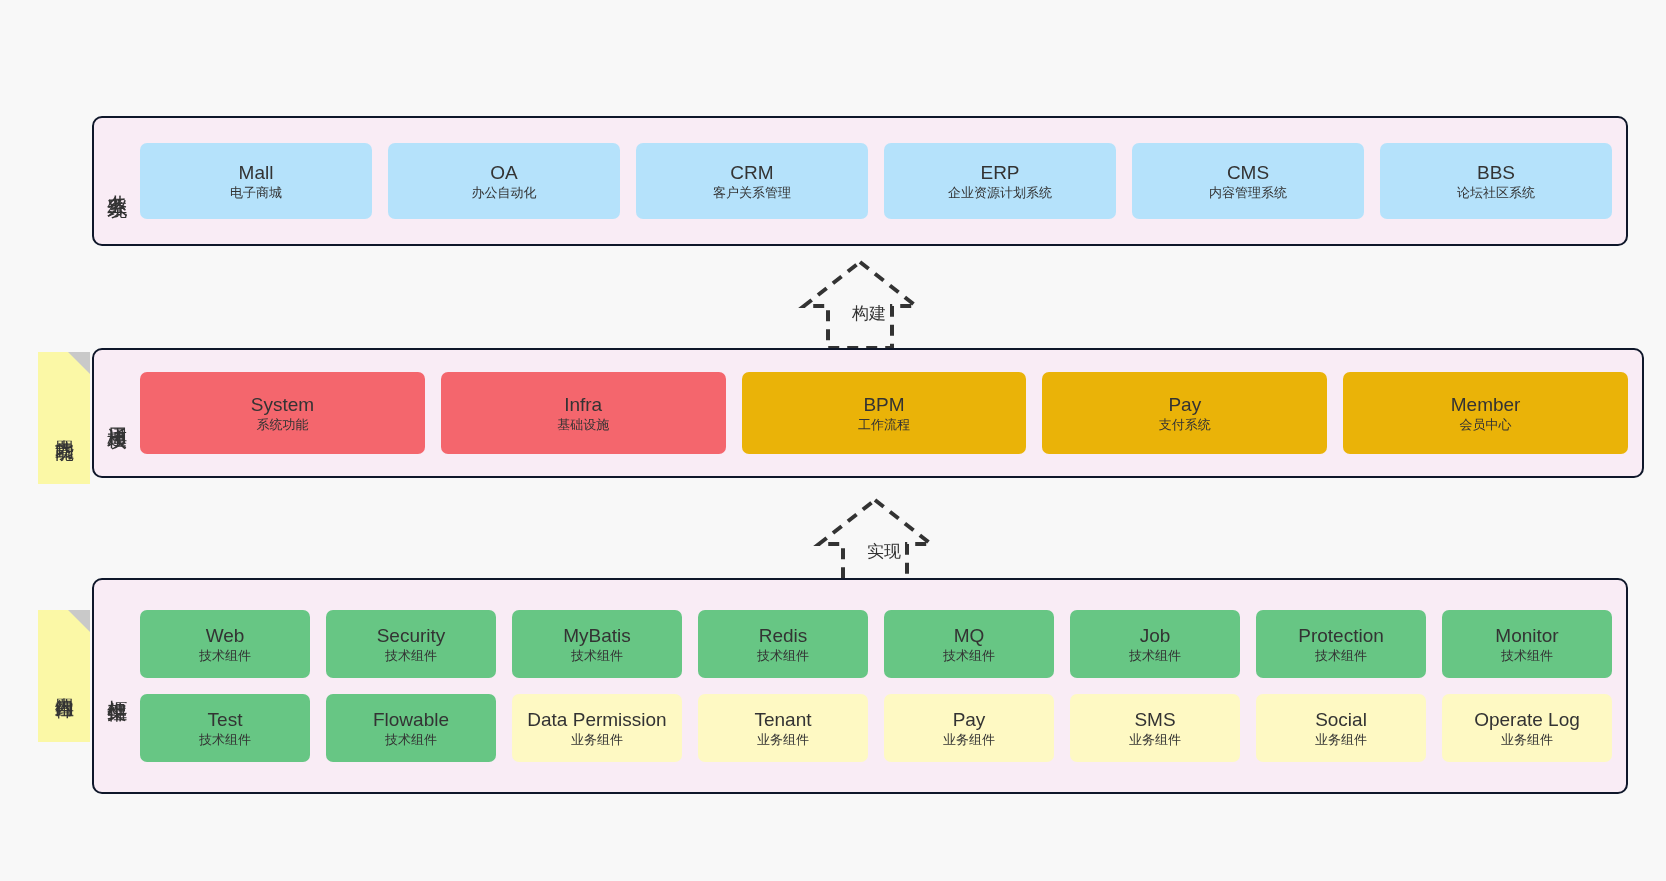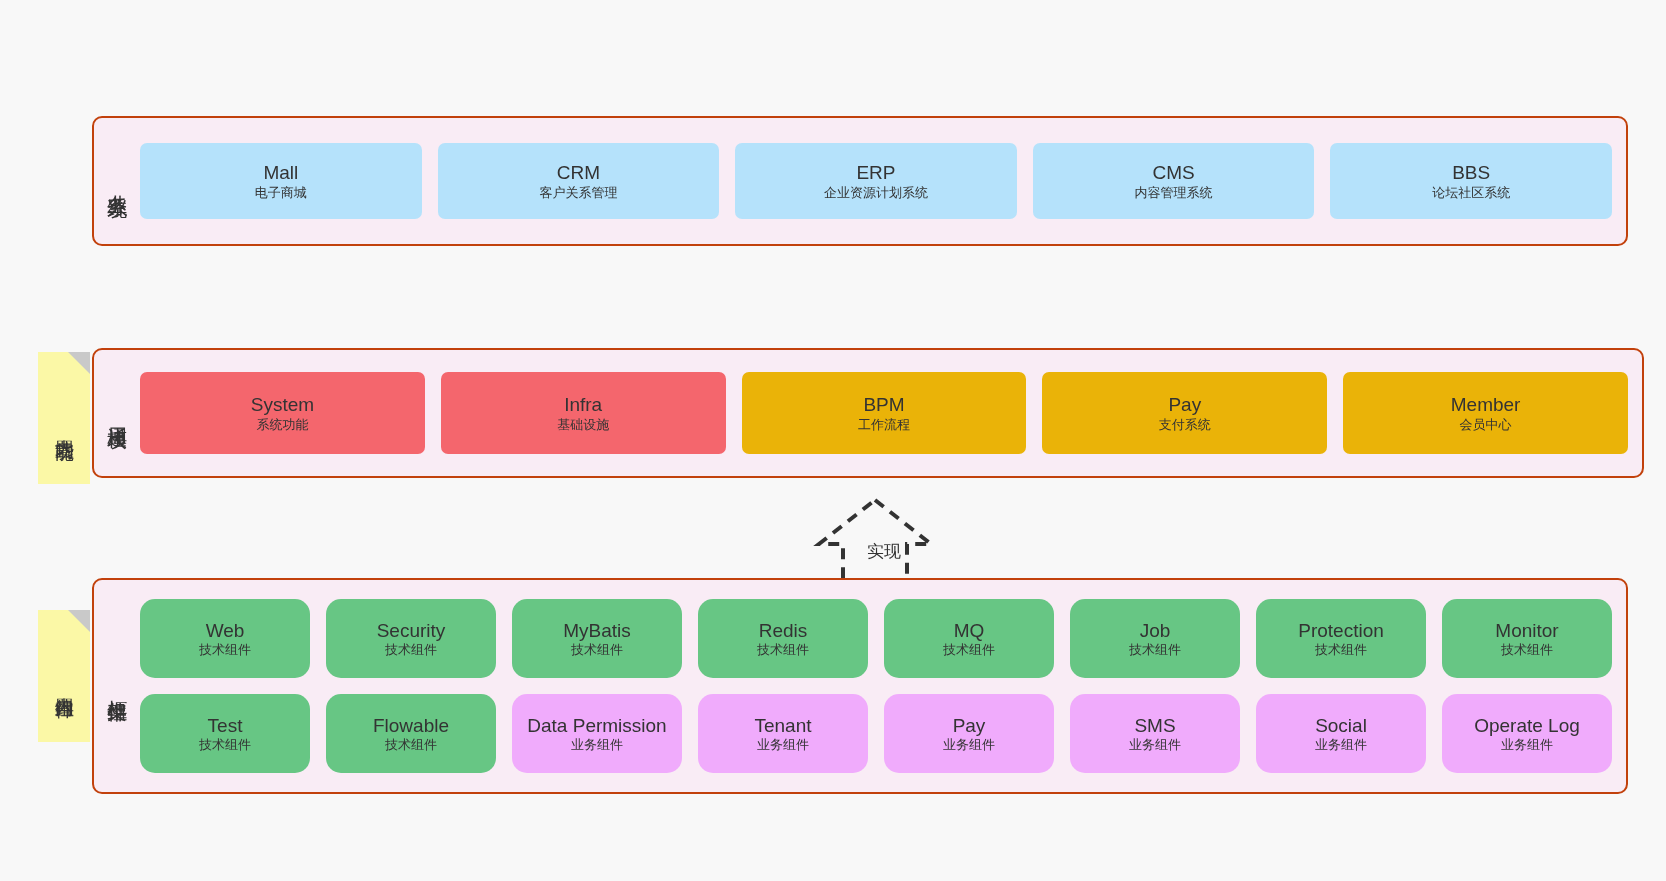--- a/index.html
+++ b/index.html
@@ -19,21 +19,21 @@
   .canvas {
     position: absolute;
     inset: 0;
   }
 
   
   .layer {
     position: absolute;
     box-sizing: border-box;
     background: #f9ecf5;
-    border: 2px solid #c2410c;
+    border: 2px solid #0f172a;
     border-radius: 10px;
     display: flex;
     align-items: stretch;
   }
 
   .layer-title {
     flex: 0 0 auto;
     width: 46px;
     display: flex;
     align-items: center;
@@ -81,25 +81,25 @@
   }
   .card .c-sub {
     font-size: 13px;
     color: #333333;
   }
 
   .card.blue       { background: #b5e2fb; }
   .card.red        { background: #f4666d; }
   .card.pink       { background: #eab308; }
   .card.green      { background: #67c684; }
-  .card.lightgreen { background: #f0abfc; }
+  .card.lightgreen { background: #fef9c3; }
 
   .h-biz    { height: 76px; }
   .h-mod    { height: 82px; }
-  .h-frame  { height: 79px; border-radius: 15px; }
+  .h-frame  { height: 68px; }
 
   
   .sticky {
     position: absolute;
     background: #fbf8a6;
     display: flex;
     align-items: center;
     justify-content: center;
     font-size: 19px;
     line-height: 1.1;
@@ -152,39 +152,49 @@
 
   <div class="layer" id="layer-business" style="left:92px; top:116px; width:1536px; height:130px;">
     <div class="layer-title">业务系统</div>
     <div class="layer-body">
       <div class="card-row">
         <div class="card blue h-biz">
           <span class="c-name">Mall</span>
           <span class="c-sub">电子商城</span>
         </div>
         <div class="card blue h-biz">
+          <span class="c-name">OA</span>
+          <span class="c-sub">办公自动化</span>
+        </div>
+        <div class="card blue h-biz">
           <span class="c-name">CRM</span>
           <span class="c-sub">客户关系管理</span>
         </div>
         <div class="card blue h-biz">
           <span class="c-name">ERP</span>
           <span class="c-sub">企业资源计划系统</span>
         </div>
         <div class="card blue h-biz">
           <span class="c-name">CMS</span>
           <span class="c-sub">内容管理系统</span>
         </div>
         <div class="card blue h-biz">
           <span class="c-name">BBS</span>
           <span class="c-sub">论坛社区系统</span>
         </div>
       </div>
     </div>
   </div>
 
+  <div class="connector" style="left:780px; top:258px;">
+    <svg width="160" height="92" viewBox="0 0 160 92">
+      <path d="M80 4 L136 48 L112 48 L112 90 L48 90 L48 48 L24 48 Z" fill="none" stroke="#333333" stroke-width="4" stroke-dasharray="11,8" stroke-linejoin="miter"></path>
+    </svg>
+    <span class="conn-label">构建</span>
+  </div>
 
   <div class="sticky" style="left:38px; top:352px; width:52px; height:132px;">
     <span class="fold"></span>
     <span>内置功能</span>
   </div>
 
   <div class="layer" id="layer-modules" style="left:92px; top:348px; width:1552px; height:130px;">
     <div class="layer-title">通用模块</div>
     <div class="layer-body">
       <div class="card-row">

